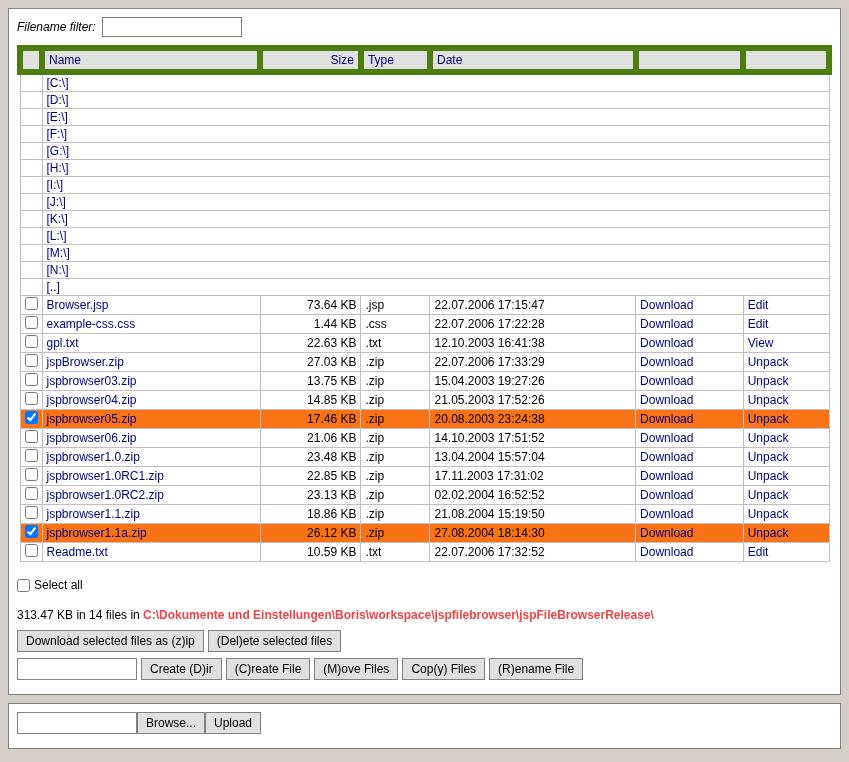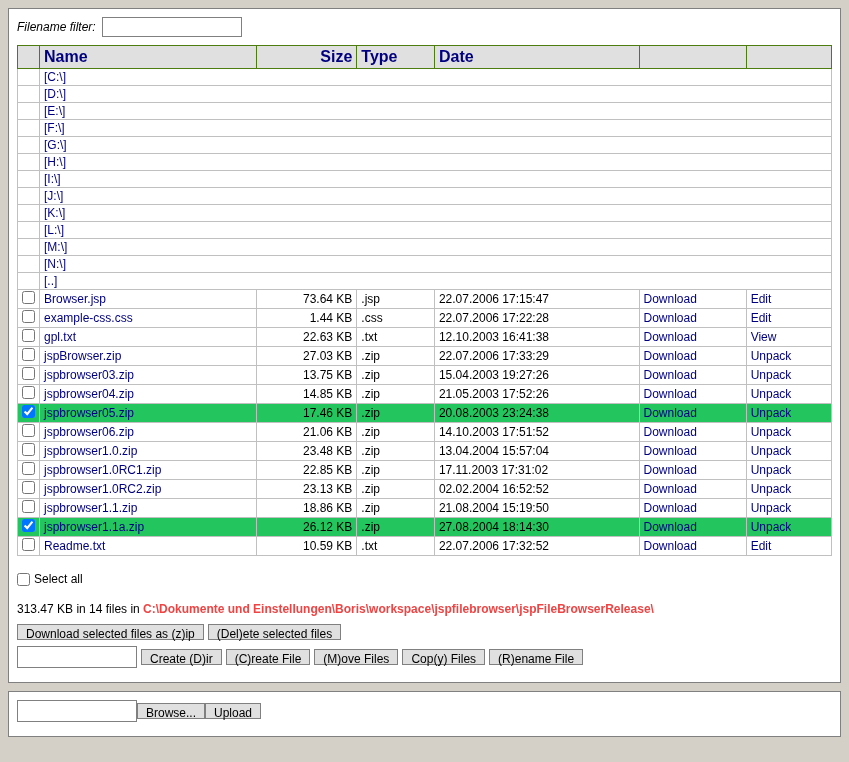--- a/index.html
+++ b/index.html
@@ -34,43 +34,43 @@
       width: 140px;
       height: 20px;
     }
     .file-table {
       width: 100%;
       border-collapse: collapse;
       border: 1px solid #808080;
     }
     .file-table th {
       background: #e0e0e0;
-      border: 1px solid #4d7c0f;
+      border: 6px solid #4d7c0f;
       padding: 2px 4px;
       text-align: left;
-      font-weight: bold;
-      font-size: 16px;
+      font-weight: normal;
+      font-size: 12px;
       color: #000080;
     }
     .file-table th.right {
       text-align: right;
     }
     .file-table td {
       border: 1px solid #c0c0c0;
       padding: 1px 4px;
       font-size: 12px;
     }
     .file-table tr.drive-row td {
       background: #ffffff;
     }
     .file-table tr.file-row td {
       background: #ffffff;
     }
     .file-table tr.file-row-selected td {
-      background: #22c55e;
+      background: #f97316;
     }
     .file-table td.name-cell {
       color: #000080;
     }
     .file-table td.name-cell a {
       color: #000080;
       text-decoration: none;
     }
     .file-table td.size-cell {
       text-align: right;
@@ -110,21 +110,21 @@
       margin-bottom: 6px;
       flex-wrap: wrap;
       align-items: center;
     }
     .btn {
       border: 1px solid #808080;
       background: #e0e0e0;
       padding: 2px 8px;
       font-size: 12px;
       cursor: pointer;
-      height: 16px;
+      height: 22px;
     }
     .text-input-field {
       border: 1px solid #808080;
       background: #ffffff;
       padding: 1px 3px;
       font-size: 12px;
       width: 120px;
       height: 22px;
     }
     .upload-panel {

